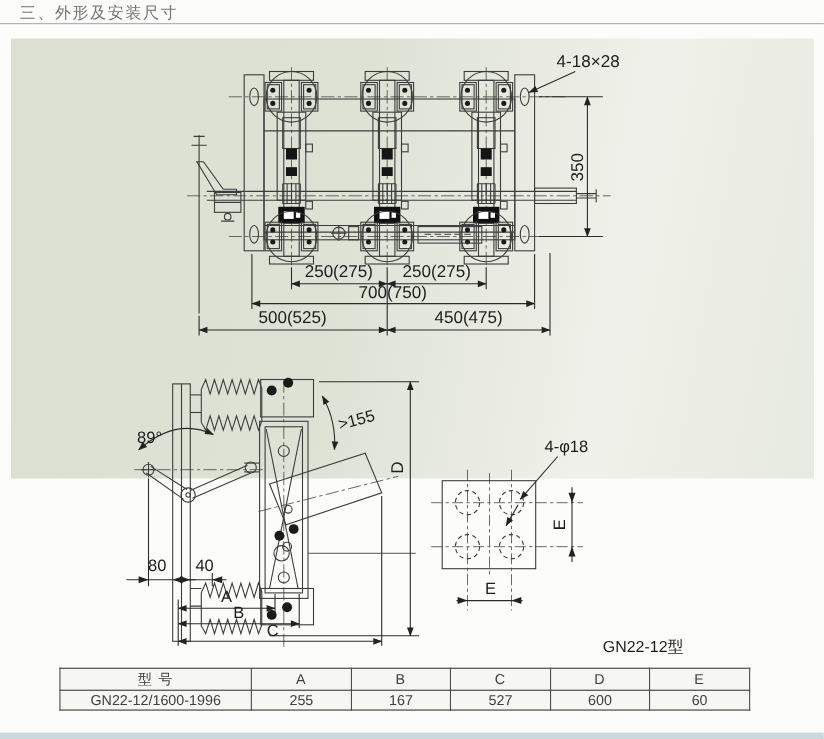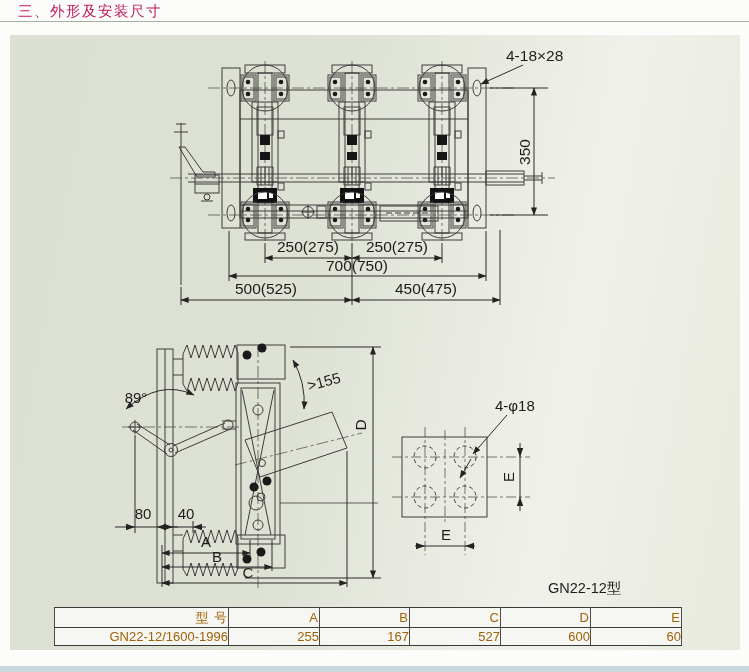--- a/index.html
+++ b/index.html
@@ -6,39 +6,39 @@
   body{
     width:749px;height:672px;position:relative;overflow:hidden;
     background:#fcfcfa;font-family:"Liberation Sans",sans-serif;
   }
   .title-bar{
     position:absolute;left:0;top:0;width:749px;height:21px;
     border-bottom:1px solid #a3b0a2;
   }
   .title-text{
     position:absolute;left:18px;top:2px;
-    font-size:14.5px;letter-spacing:1.5px;color:#be185d;
+    font-size:14.5px;letter-spacing:1.5px;color:#737373;
     font-family:"Liberation Sans",sans-serif;
   }
   .panel{
-    position:absolute;left:10px;top:35px;width:730px;height:615px;
+    position:absolute;left:10px;top:35px;width:730px;height:400px;
     background:linear-gradient(100deg,#dbe0d2 0%,#dee2d5 42%,#f0f1ea 74%,#e7eade 100%);
   }
   svg text{stroke:none;}
   .txt{font:15.5px "Liberation Sans",sans-serif;fill:#1c1c1c;}
   .txtm{font:15px "Liberation Sans",sans-serif;fill:#1c1c1c;}
   .txts{font:14.5px "Liberation Sans",sans-serif;fill:#1c1c1c;}
   .spec-table{
     position:absolute;left:54px;top:607px;width:627px;
     border-collapse:collapse;table-layout:fixed;
   }
   .spec-table td{
     border:1px solid #4c4c4c;border-top:1.4px solid #3a3a3a;border-bottom:1.4px solid #3a3a3a;
-    font:13px "Liberation Sans",sans-serif;color:#a16207;
-    text-align:right;vertical-align:middle;padding:0;background:#f6f6f3;margin-left:16px;
+    font:13px "Liberation Sans",sans-serif;color:#404040;
+    text-align:center;vertical-align:middle;padding:0;background:#f6f6f3;margin-left:16px;
   }
   .spec-table tr{height:18px;}
   .spec-table tr.hdr{height:20px;}
   .spec-table tr.hdr td{letter-spacing:1px;}
   .footer-band{
     position:absolute;left:0;top:666px;width:749px;height:6px;
     background:#cbd8de;
   }
 </style>
 </head>

